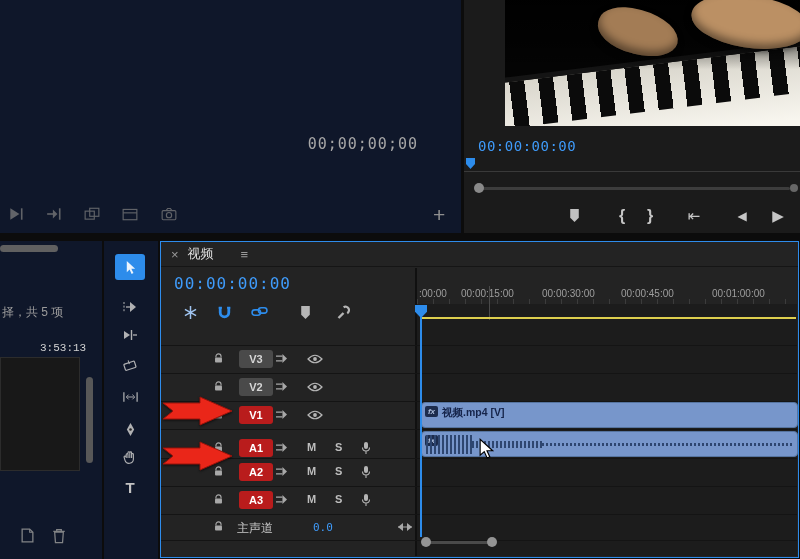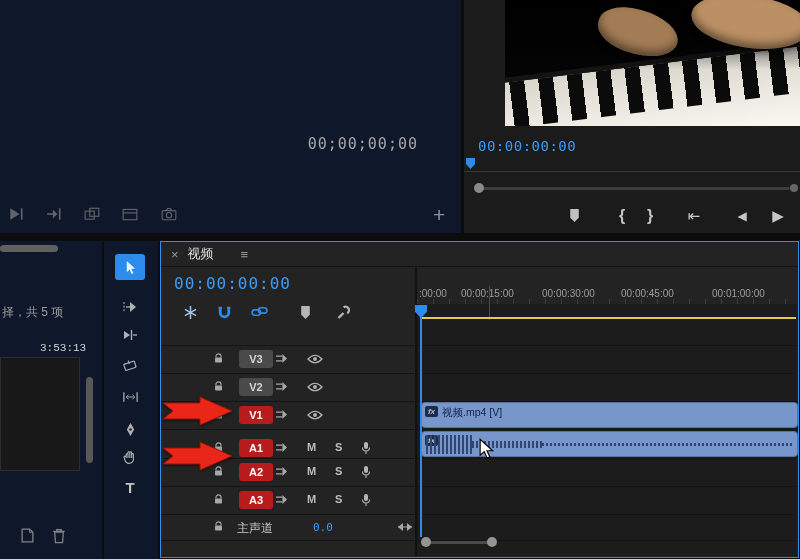--- a/index.html
+++ b/index.html
@@ -99,21 +99,21 @@
 
   #master-row { position:absolute; left:0; top:272px; width:270px; height:26px; }
   #master-label { position:absolute; left:76px; top:6px; font-size:12px; color:#c9c9c9; }
   #master-level { position:absolute; left:152px; top:7px; font-size:11px; color:#3f9bfa; }
 
   .clip { position:absolute; left:260px; width:377px; height:26px; background:#7796cb;
     border:1px solid #56749f; border-radius:4px; overflow:hidden; }
   .fx-badge { position:absolute; left:3px; top:3px; width:13px; height:11px; background:#1d2c4d;
     border-radius:2px; color:#aebfdd; font-size:8px; font-style:italic; font-weight:bold;
     text-align:center; line-height:11px; }
-  #clip-video-label { position:absolute; left:20px; top:3px; font-size:10.5px; font-weight:normal; color:#15244a; }
+  #clip-video-label { position:absolute; left:20px; top:3px; font-size:10.5px; font-weight:bold; color:#15244a; }
   .wave { position:absolute; background:repeating-linear-gradient(90deg,#2e4670 0 2px, rgba(0,0,0,0) 2px 4px); }
 
   #tl-playhead-line { left:259px; top:64px; width:2px; height:231px; background:#2d8ceb; }
   #tl-playhead-cap { left:254px; top:63px; width:12px; height:13px; background:#2d8ceb;
     clip-path:polygon(0 0,100% 0,100% 52%,50% 100%,0 52%); }
 
   #tl-zoom-line { left:268px; top:299px; width:62px; height:3px; background:#4a4a4a; }
   #tl-zoom-l { left:260px; top:295px; width:10px; height:10px; border-radius:50%; background:#949494; }
   #tl-zoom-r { left:326px; top:295px; width:10px; height:10px; border-radius:50%; background:#949494; }
 

